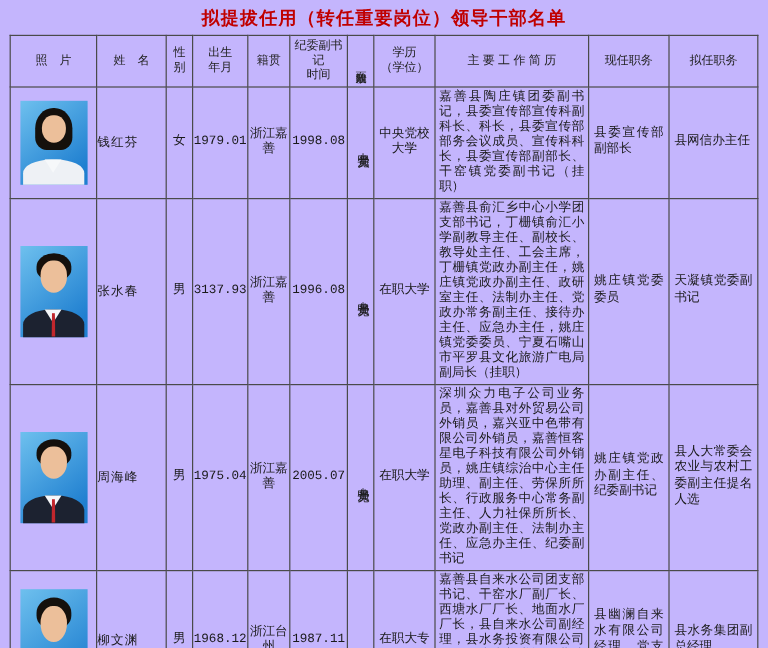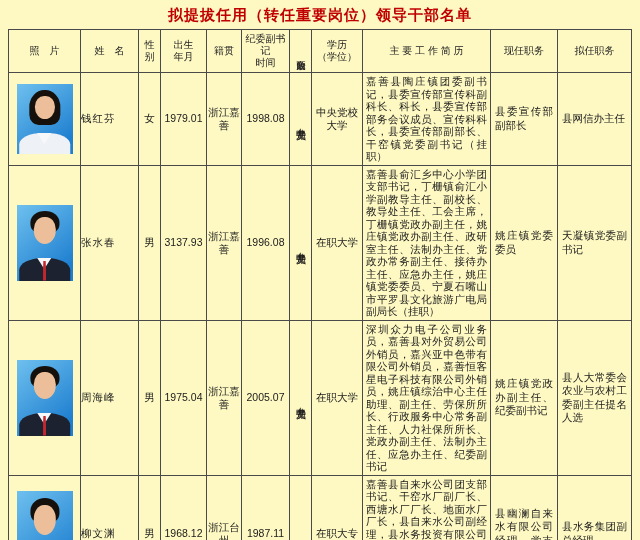--- a/index.html
+++ b/index.html
@@ -1,18 +1,18 @@
 <!DOCTYPE html>
 <html><head>
 <meta charset="utf-8">
 <style>
   * { margin:0; padding:0; box-sizing:border-box; }
   html,body { width:640px; height:540px; background:#ffffff; overflow:hidden;
               font-family:"Liberation Sans", sans-serif; }
-  .page { width:640px; height:540px; background:#fef9c3; }
+  .page { width:640px; height:540px; background:#c4b5fd; }
 
   .title { padding-top:6px; text-align:center; font-size:15px; font-weight:bold;
            letter-spacing:1px; color:#c00000; height:29px;
            font-family:"Liberation Sans", sans-serif; }
 
   table.roster { border-collapse:collapse; table-layout:fixed; width:624px;
                  margin:0 0 0 8px; }
   table.roster td, table.roster th { border:1px solid #4a4a4a; overflow:hidden;
                  vertical-align:middle; color:#1a1a1a; }
 
@@ -23,21 +23,21 @@
                font-family:"Liberation Sans", sans-serif; }
   th.vhead div, td.c-vert span {
       writing-mode:vertical-rl; text-orientation:upright;
       display:inline-block; line-height:1; }
   th.vhead div { font-size:9px; letter-spacing:0px; }
 
   
   tr.r1 { height:84px; } tr.r2 { height:139px; }
   tr.r3 { height:128px; } tr.r4 { height:108px; }
 
-  td { font-family:Liberation Sans, sans-serif;margin-top:16px; }
+  td { font-family:Liberation Mono, monospace;margin-top:16px; }
   td.c-name   { font-size:10.5px; letter-spacing:1px; }
   td.c-center { text-align:center; font-size:10.5px; line-height:13px; }
   td.c-vert   { text-align:center; }
   td.c-vert span { font-size:10px; letter-spacing:1px; }
   td.c-resume { font-size:10.5px; line-height:12.5px; padding:2px 3px;
                 text-align:justify; text-justify:inter-character; }
   td.c-pos    { font-size:10.5px; line-height:13.5px; padding:2px 4px;
                 text-align:justify; text-justify:inter-character; text-align-last:left; }
 
   

